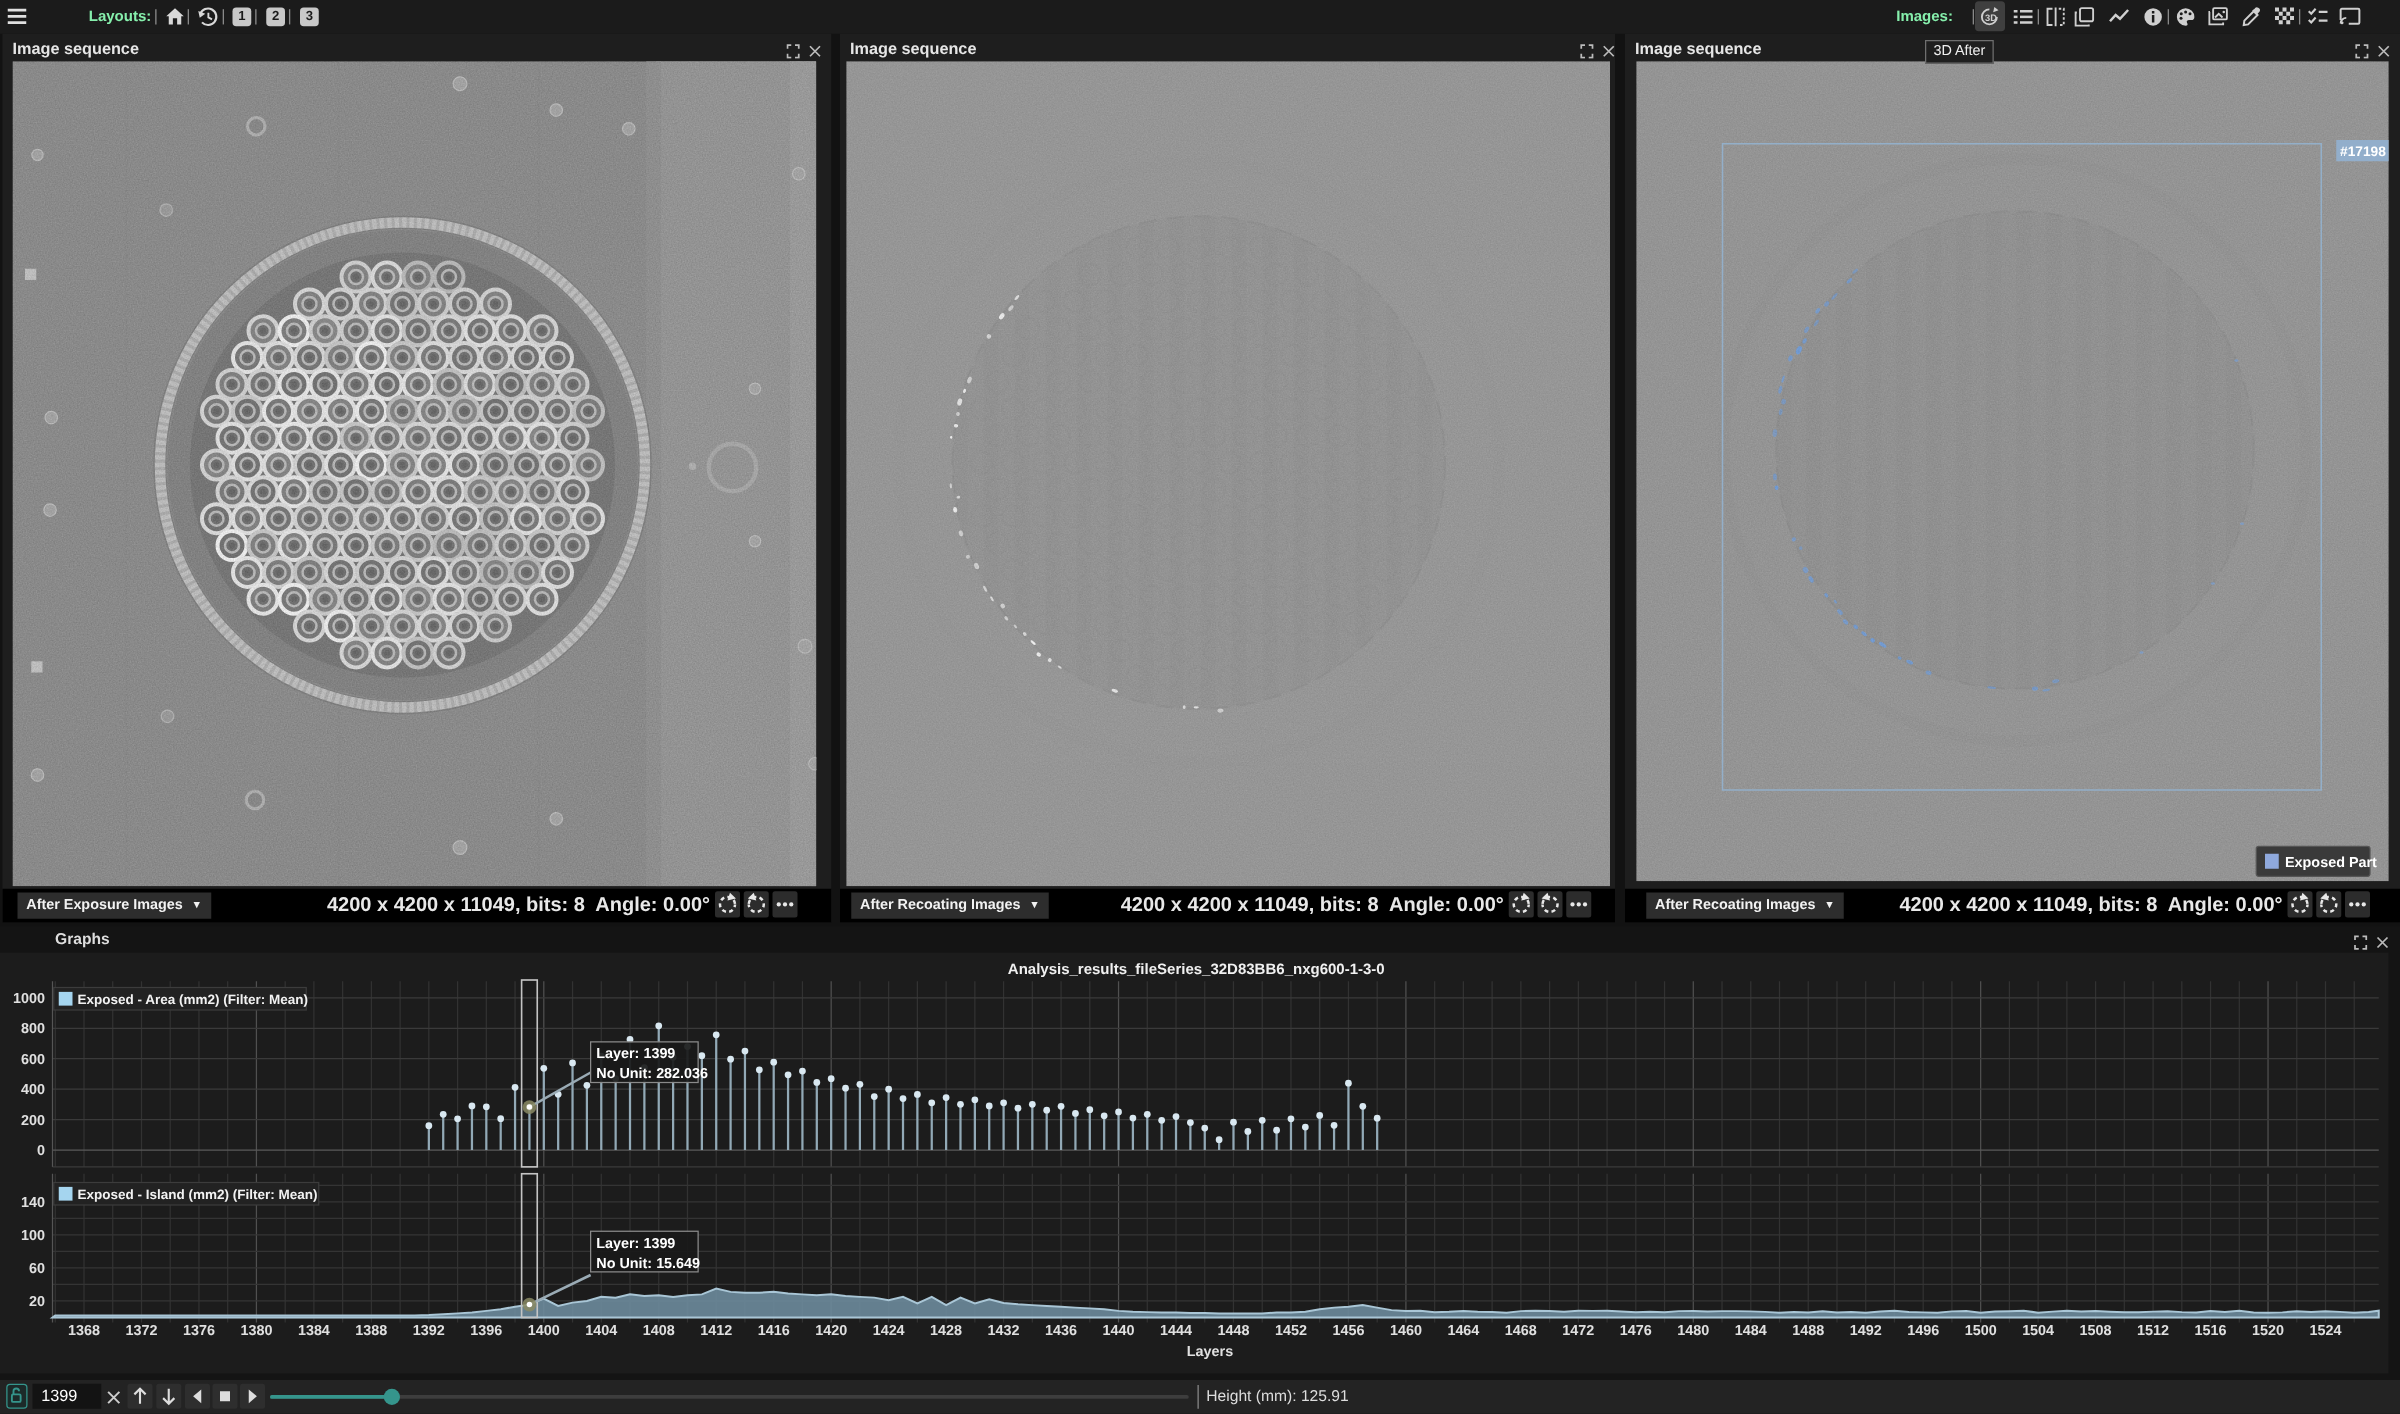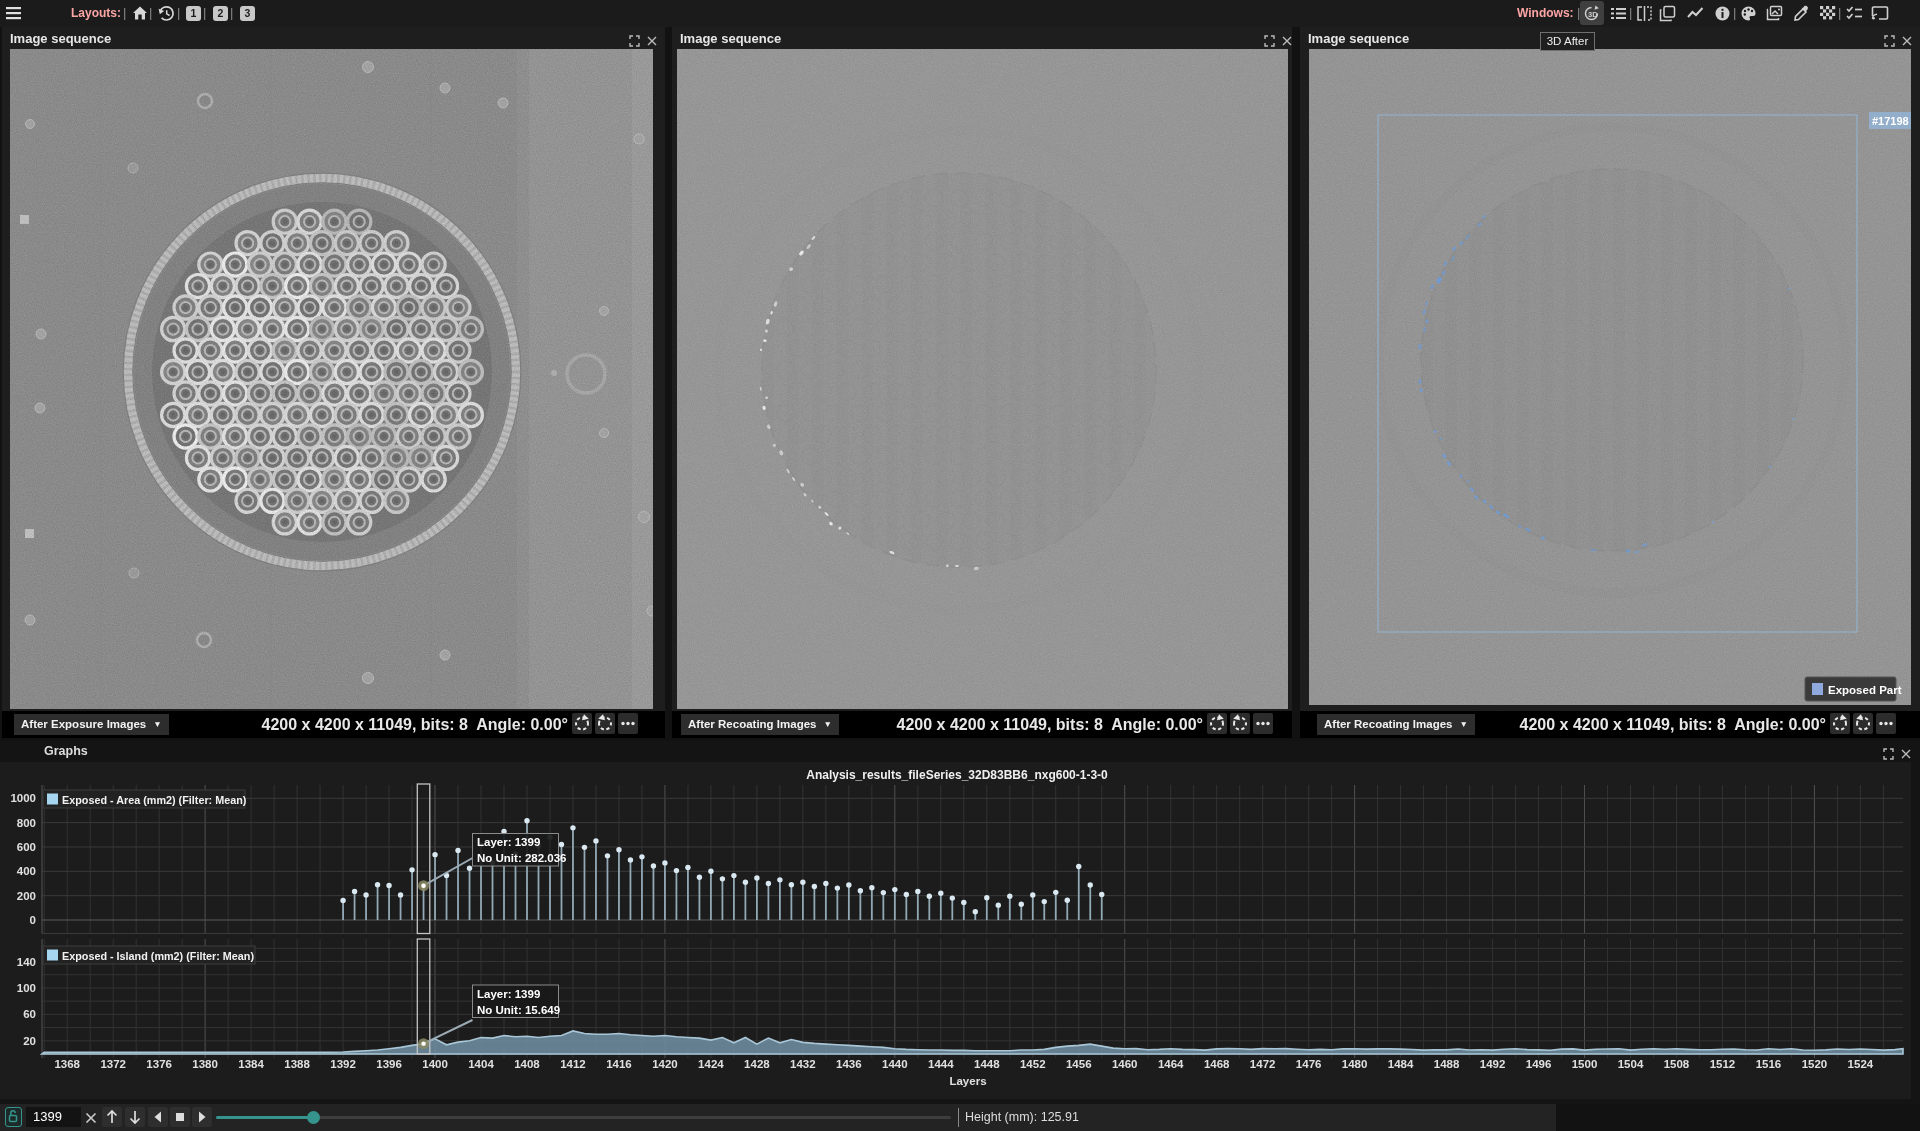--- a/index.html
+++ b/index.html
@@ -1,32 +1,32 @@
 <!DOCTYPE html>
 <html><head>
 <meta charset="utf-8">
 <style>
 * { margin:0; padding:0; box-sizing:border-box; }
 html,body { width:1920px; height:1131px; background:#121212; overflow:hidden;
   font-family:"Liberation Sans", sans-serif; }
 .abs { position:absolute; }
 #topbar { position:absolute; left:0; top:0; width:1920px; height:27px; background:#1b1b1b; }
-.tbtxt { position:absolute; top:6px; color:#fca5a5; font-size:12px; font-weight:700; }
+.tbtxt { position:absolute; top:6px; color:#86efac; font-size:12px; font-weight:700; }
 .sep { position:absolute; top:5px; color:#888; font-size:13px; font-weight:400; }
 .panel { position:absolute; background:#1e1e1e; }
 .ptitle { position:absolute; left:8px; top:4px; color:#e6e6e6; font-size:13px; font-weight:700; }
 .pctrl { position:absolute; left:0; width:100%; height:27px; background:#000000; }
 .dd { position:absolute; top:3px; height:21px; background:#2d2d2d; color:#f2f2f2;
   font-size:11.5px; font-weight:700; line-height:21px; padding:0 7px; }
 .dd .ar { font-size:8.5px; margin-left:7px; position:relative; top:-1px; }
 .inf { position:absolute; top:5px; color:#e8e8e8; font-size:16px; font-weight:700; }
 .cico { position:absolute; top:2px; width:20px; height:21px; background:#2c2c2c; border-radius:2px; }
 #graphs { position:absolute; left:0; top:741px; width:1920px; height:363px; background:#141414; }
 #gtitle { position:absolute; left:8px; top:3px; color:#dddddd; font-size:12.5px; font-weight:700;margin-left:36px; }
-#bottombar { position:absolute; left:0; top:1104px; width:1556px; height:27px; background:#232323; }
+#bottombar { position:absolute; left:0; top:1104px; width:1920px; height:27px; background:#232323; }
 .bbtn { position:absolute; top:3px; width:20px; height:20px; background:#2e2e2e; border-radius:2px; }
 #tt3d { position:absolute; left:1540px; top:32px; width:55px; height:19px; background:#1f1f1f;
   border:1px solid #6f6f6f; color:#eeeeee; font-size:11.5px; text-align:center; line-height:17px; z-index:30;}
 </style>
 </head>
 <body>
 <div id="topbar">
   <svg class="abs" style="left:6px;top:6px" width="30" height="15" viewBox="0 0 30 15">
     <rect x="0" y="1" width="15" height="2.2" fill="#e0e0e0"></rect>
     <rect x="0" y="6" width="15" height="2.2" fill="#e0e0e0"></rect>
@@ -42,21 +42,21 @@
     <path d="M 3.6 12.9 A 6.6 6.6 0 1 0 2.2 6.3" fill="none" stroke="#d8d8d8" stroke-width="1.7"></path>
     <path d="M 0.6 3.8 L 1.8 9.2 L 6.2 5.9 Z" fill="#d8d8d8"></path>
     <path d="M 8.7 5.2 L 8.7 8.9 L 11.6 10.5" fill="none" stroke="#d8d8d8" stroke-width="1.5"></path>
   </svg>
   <div class="sep" style="left:177px">|</div>
   <div class="sep" style="left:203px">|</div>
   <div class="sep" style="left:230px">|</div>
 <div class="abs" style="left:186px;top:6px;width:15px;height:15px;background:#c8c8c8;border-radius:3px;color:#1b1b1b;font-size:10.5px;font-weight:700;text-align:center;line-height:15px">1</div>
     <div class="abs" style="left:213px;top:6px;width:15px;height:15px;background:#c8c8c8;border-radius:3px;color:#1b1b1b;font-size:10.5px;font-weight:700;text-align:center;line-height:15px">2</div>
     <div class="abs" style="left:240px;top:6px;width:15px;height:15px;background:#c8c8c8;border-radius:3px;color:#1b1b1b;font-size:10.5px;font-weight:700;text-align:center;line-height:15px">3</div>
-    <div class="tbtxt" style="left:1517px">Windows:</div>
+    <div class="tbtxt" style="left:1517px">Images:</div>
     <div class="sep" style="left:1577px">|</div>
     <div class="sep" style="left:1629px">|</div>
     <div class="sep" style="left:1733px">|</div>
     <div class="sep" style="left:1838px">|</div>
     <div class="abs" style="left:1580px;top:1px;width:24px;height:24px;background:#3f3f3f;border-radius:3px"></div>
     <svg class="abs" style="left:1583px;top:5px" width="18" height="17" viewBox="0 0 18 17">
       <path d="M 14.5 8.5 A 6 6 0 1 1 8.5 2.5" fill="none" stroke="#cfcfcf" stroke-width="1.5"></path>
       <path d="M 12.5 0.5 L 15.8 3.2 L 11.5 4.8 Z" fill="#cfcfcf"></path>
       <text x="5" y="11.5" fill="#cfcfcf" font-size="7.5" font-weight="700" font-family="Liberation Sans">3D</text>
     </svg>

